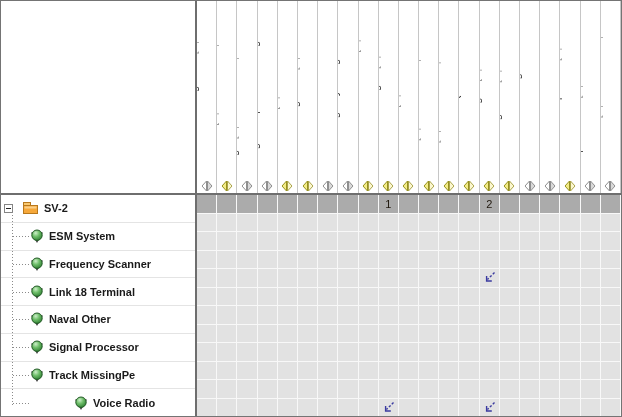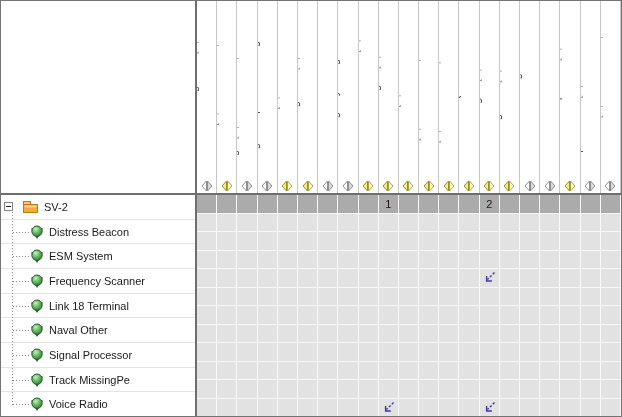--- a/index.html
+++ b/index.html
@@ -35,28 +35,28 @@
 
   
   #tree-panel {
     position:absolute; left:0; top:194px; width:194px; height:221px;
     display:flex; flex-direction:column; background:#ffffff; z-index:2;
   }
   .tree-row {
     position:relative; flex:1; display:flex; align-items:center;
     border-bottom:1px solid #e4e4e4; background:#fff; overflow:hidden;
   }
-  .tree-row:last-child { border-bottom:none; }
+  .tree-row:last-child { border-bottom:none;padding-left:44px; }
   .expander {
     width:9px; height:9px; margin-left:3px; border:1px solid #848484;
     background:#fff; display:inline-flex; align-items:center; justify-content:center;
     flex:none;
   }
   .expander .minus { width:5px; height:1px; background:#222; }
-  .tree-label { margin-left:5px; white-space:nowrap; }
+  .tree-label { margin-left:5px; white-space:nowrap;font-weight:bold; }
   .pkg-icon { margin-left:9px; flex:none; }
   .res-icon { margin-left:29px; flex:none; }
   .stub {
     position:absolute; left:12px; top:50%; width:17px; height:1px;
     background:repeating-linear-gradient(to right,#8a8a8a 0 1px,transparent 1px 3px);
   }
   #tree-trunk {
     position:absolute; left:11px; top:14px; height:198px; width:1px;
     background:repeating-linear-gradient(to bottom,#8a8a8a 0 1px,transparent 1px 3px);
     z-index:1;
@@ -252,28 +252,20 @@
     <rect x="2.5" y="5.5" width="12" height="2" fill="#fbd089"></rect>
         </svg>
         <span class="tree-label">SV-2</span>
       </div>
       <div class="tree-row">
         <span class="stub"></span>
         <svg class="res-icon" width="14" height="14" viewBox="0 0 14 14">
     <polygon points="1,3.5 7,14 13,3.5" fill="#3d3d3d"></polygon>
     <circle cx="7" cy="6.2" r="5.2" fill="url(#ballGrad)" stroke="#245c27"></circle>
         </svg>
-        <span class="tree-label">Distress Beacon</span>
-      </div>
-      <div class="tree-row">
-        <span class="stub"></span>
-        <svg class="res-icon" width="14" height="14" viewBox="0 0 14 14">
-    <polygon points="1,3.5 7,14 13,3.5" fill="#3d3d3d"></polygon>
-    <circle cx="7" cy="6.2" r="5.2" fill="url(#ballGrad)" stroke="#245c27"></circle>
-        </svg>
         <span class="tree-label">ESM System</span>
       </div>
       <div class="tree-row">
         <span class="stub"></span>
         <svg class="res-icon" width="14" height="14" viewBox="0 0 14 14">
     <polygon points="1,3.5 7,14 13,3.5" fill="#3d3d3d"></polygon>
     <circle cx="7" cy="6.2" r="5.2" fill="url(#ballGrad)" stroke="#245c27"></circle>
         </svg>
         <span class="tree-label">Frequency Scanner</span>
       </div>

